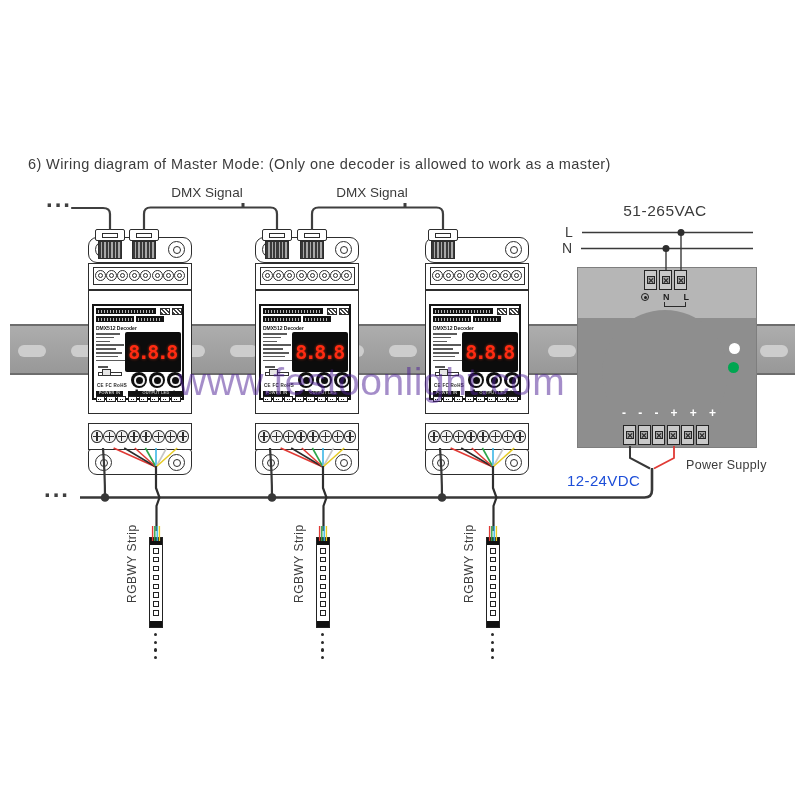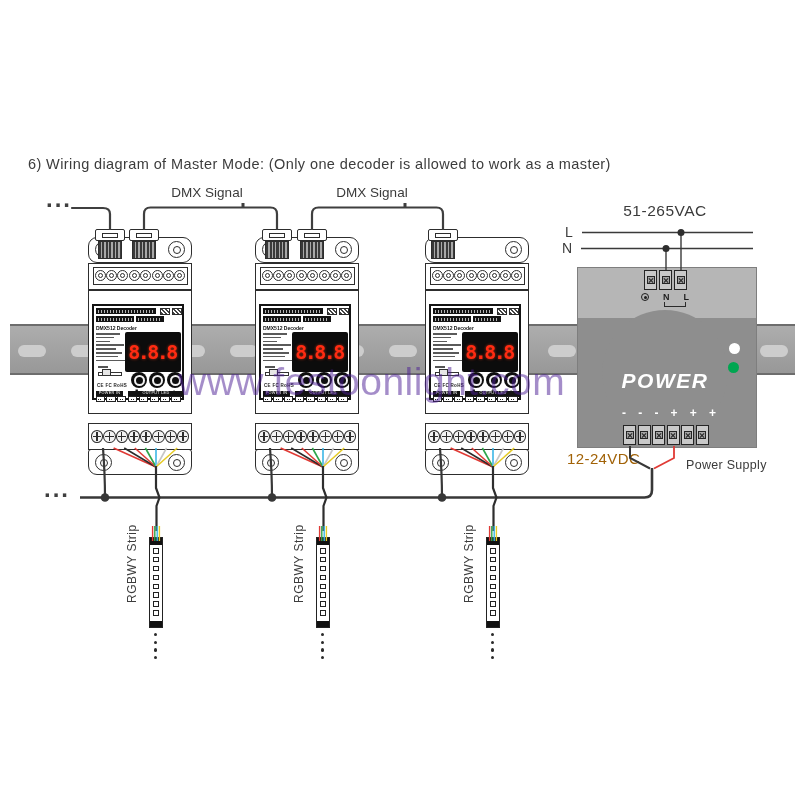--- a/index.html
+++ b/index.html
@@ -11,21 +11,21 @@
     background:linear-gradient(#adadad,#989898);
     border-top:2px solid #6d6d6d;border-bottom:2px solid #6d6d6d;}
   .rail-slot{position:absolute;top:19px;width:28px;height:12px;border-radius:6px;background:#cdcdcd;}
 
   
   .page-title{position:absolute;left:28px;top:156px;font-size:14.5px;letter-spacing:.4px;color:#3c3c3c;white-space:nowrap;}
   .dmx-label{position:absolute;top:185px;width:130px;text-align:center;font-size:13.5px;color:#3b3b3b;}
   .ac-label{position:absolute;left:598px;top:202px;width:134px;text-align:center;font-size:15.5px;color:#3b3b3b;letter-spacing:.5px;}
   .l-label{position:absolute;left:565px;top:224px;font-size:14px;color:#3b3b3b;}
   .n-label{position:absolute;left:562px;top:240px;font-size:14px;color:#3b3b3b;}
-  .dc-label{position:absolute;left:567px;top:450px;font-size:15px;color:#a16207;letter-spacing:.4px;}
+  .dc-label{position:absolute;left:567px;top:472px;font-size:15px;color:#1d4ed8;letter-spacing:.4px;}
   .ps-label{position:absolute;left:686px;top:458px;font-size:12.5px;color:#3b3b3b;letter-spacing:.3px;}
   .cont-dots{position:absolute;font-size:24px;font-weight:bold;letter-spacing:2px;color:#3f3f3f;line-height:0;}
   .watermark{position:absolute;left:178px;top:360px;font-size:39px;color:#4c1d95;opacity:.5;letter-spacing:.5px;z-index:40;pointer-events:none;}
 
   
   .decoder{position:absolute;top:228px;width:104px;height:247px;z-index:10;}
   .clip{position:absolute;top:1px;width:30px;z-index:3;}
   .clip-cap{width:30px;height:12px;border:1.6px solid #2d2d2d;border-radius:2px;background:#fff;
     display:flex;align-items:center;justify-content:center;box-sizing:border-box;}
   .clip-cap-inner{width:16px;height:5px;border:1.2px solid #2d2d2d;box-sizing:border-box;}
@@ -163,21 +163,20 @@
   <div class="l-label">L</div>
   <div class="n-label">N</div>
   <div class="dc-label">12-24VDC</div>
   <div class="ps-label">Power Supply</div>
   <div class="cont-dots" style="left:46px;top:199px;">...</div>
   <div class="cont-dots" style="left:44px;top:489px;">...</div>
 
   <div class="psu">
     <div class="psu-light"></div>
     <div class="psu-circle"></div>
-    <div class="psu-power">POWER</div>
     <div class="led led-white"></div>
     <div class="led led-green" style="background: rgb(0, 166, 81);"></div>
     <div class="psu-topterms">
       <div class="psu-term">
           <div class="psu-screw"></div>
         </div>
       <div class="psu-term">
           <div class="psu-screw"></div>
         </div>
       <div class="psu-term">

